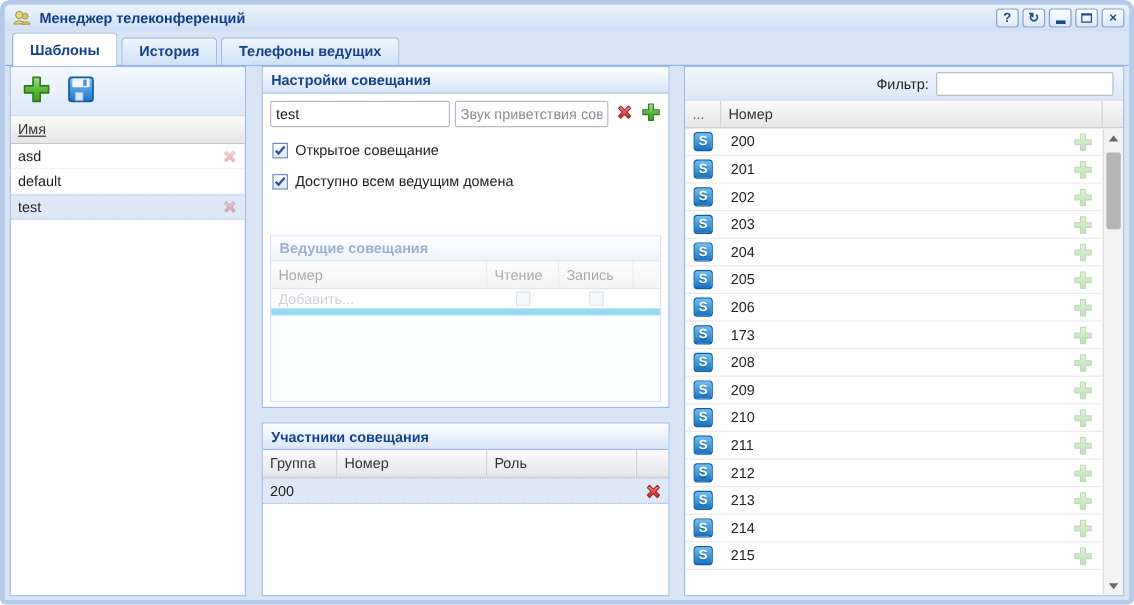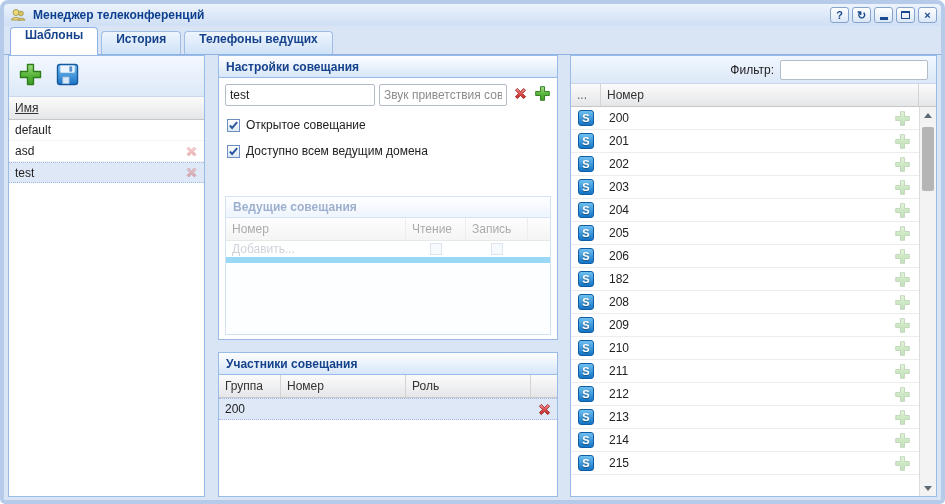--- a/index.html
+++ b/index.html
@@ -20,21 +20,21 @@
   .win-buttons{margin-left:auto;display:flex;gap:3px;}
   .wbtn{width:19px;height:16px;border:1px solid #86a3cc;border-radius:3px;
     background:linear-gradient(#ffffff,#dbe7f6);color:#1a4a8d;
     font-weight:bold;font-size:11px;display:flex;align-items:center;justify-content:center;
     line-height:1;padding:0;cursor:default;}
   .wbtn .glyph-min{width:8px;height:3px;background:#1a4a8d;margin-top:7px;}
   .wbtn .glyph-max{width:9px;height:8px;border:1px solid #1a4a8d;border-top-width:2px;}
   
   .tabbar{position:absolute;top:22px;left:0;right:0;height:29px;
     display:flex;align-items:flex-end;padding-left:6px;border-bottom:1px solid #8db2e3;}
-  .tab{height:23px;display:flex;padding:0 14px;margin-right:3px;
+  .tab{height:23px;display:flex;align-items:center;padding:0 14px;margin-right:3px;
     border:1px solid #a0bde6;border-bottom:none;border-radius:4px 4px 0 0;
     background:linear-gradient(#eef5fd,#cfe2f7);
     color:#15428b;font-weight:bold;white-space:nowrap;cursor:default;}
   .tab.active{height:28px;background:#fff;border-color:#8db2e3;margin-bottom:-1px;z-index:2;}
   
   .content{position:absolute;top:51px;left:4px;width:929px;height:442px;display:flex;}
   .panel{background:#fff;border:1px solid #99bbe8;display:flex;flex-direction:column;overflow:hidden;}
   .panel-header{flex:0 0 22px;background:linear-gradient(#fdfeff,#d7e6f9);
     border-bottom:1px solid #99bbe8;color:#15428b;font-weight:bold;
     display:flex;align-items:center;padding:0 7px;white-space:nowrap;}
@@ -209,31 +209,31 @@
             </svg>
           </span>
         </button>
       </div>
       <div class="grid-head">
         <div class="cell" style="flex:1">Имя</div>
       </div>
       <div class="t-rows">
 
           <div class="t-row">
-            <span>default</span>
-            <span class="row-del" style="visibility: hidden;">
+            <span>asd</span>
+            <span class="row-del">
               <svg width="15" height="15" viewBox="0 0 16 16">
                 <path d="M3.2 5 5 3.2 8 6.2 11 3.2 12.8 5 9.8 8 12.8 11 11 12.8 8 9.8 5 12.8 3.2 11 6.2 8Z" fill="url(#gr)" stroke="#9c1f1f" stroke-width="0.8" stroke-linejoin="round"></path>
               </svg>
             </span>
           </div>
 
           <div class="t-row">
-            <span>asd</span>
-            <span class="row-del">
+            <span>default</span>
+            <span class="row-del" style="visibility: hidden;">
               <svg width="15" height="15" viewBox="0 0 16 16">
                 <path d="M3.2 5 5 3.2 8 6.2 11 3.2 12.8 5 9.8 8 12.8 11 11 12.8 8 9.8 5 12.8 3.2 11 6.2 8Z" fill="url(#gr)" stroke="#9c1f1f" stroke-width="0.8" stroke-linejoin="round"></path>
               </svg>
             </span>
           </div>
 
           <div class="t-row selected">
             <span>test</span>
             <span class="row-del">
               <svg width="15" height="15" viewBox="0 0 16 16">
@@ -435,21 +435,21 @@
                 <svg width="17" height="17" viewBox="0 0 16 16">
                   <path d="M6.1 1.6h3.8v4.5h4.5v3.8H9.9v4.5H6.1V9.9H1.6V6.1h4.5z" fill="url(#gg)" stroke="#2e7d1d" stroke-width="0.9" stroke-linejoin="round"></path>
                 </svg>
               </span>
             </div>
 
             <div class="s-row">
               <span class="s-icon-cell">
                 <span class="sip">S</span>
               </span>
-              <span class="s-num">182</span>
+              <span class="s-num">173</span>
               <span class="s-add">
                 <svg width="17" height="17" viewBox="0 0 16 16">
                   <path d="M6.1 1.6h3.8v4.5h4.5v3.8H9.9v4.5H6.1V9.9H1.6V6.1h4.5z" fill="url(#gg)" stroke="#2e7d1d" stroke-width="0.9" stroke-linejoin="round"></path>
                 </svg>
               </span>
             </div>
 
             <div class="s-row">
               <span class="s-icon-cell">
                 <span class="sip">S</span>

